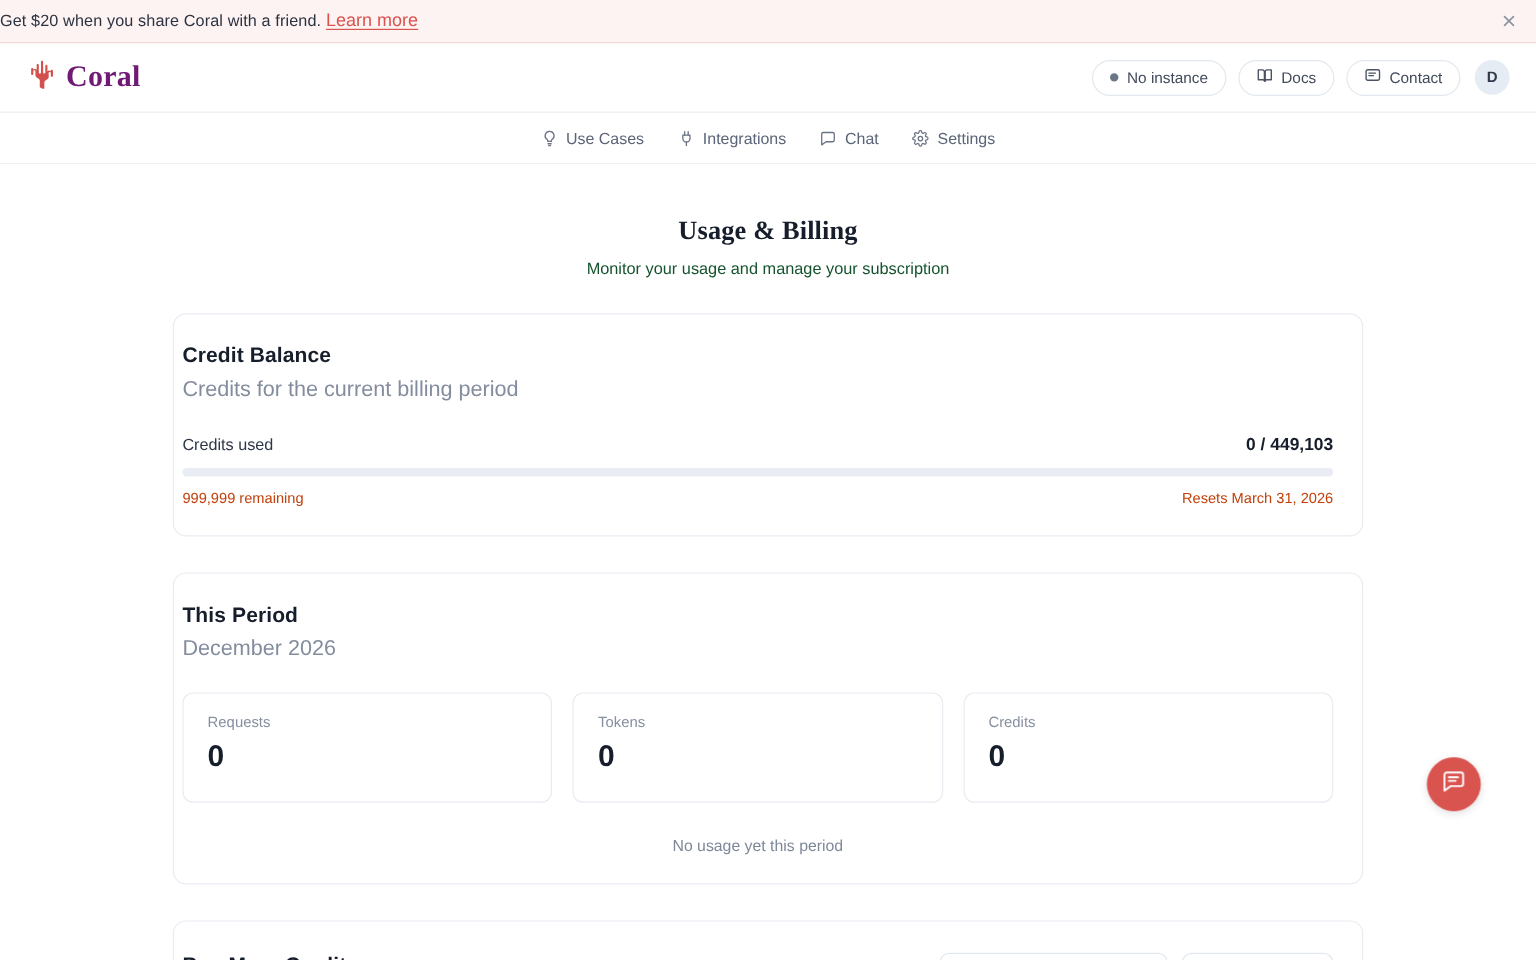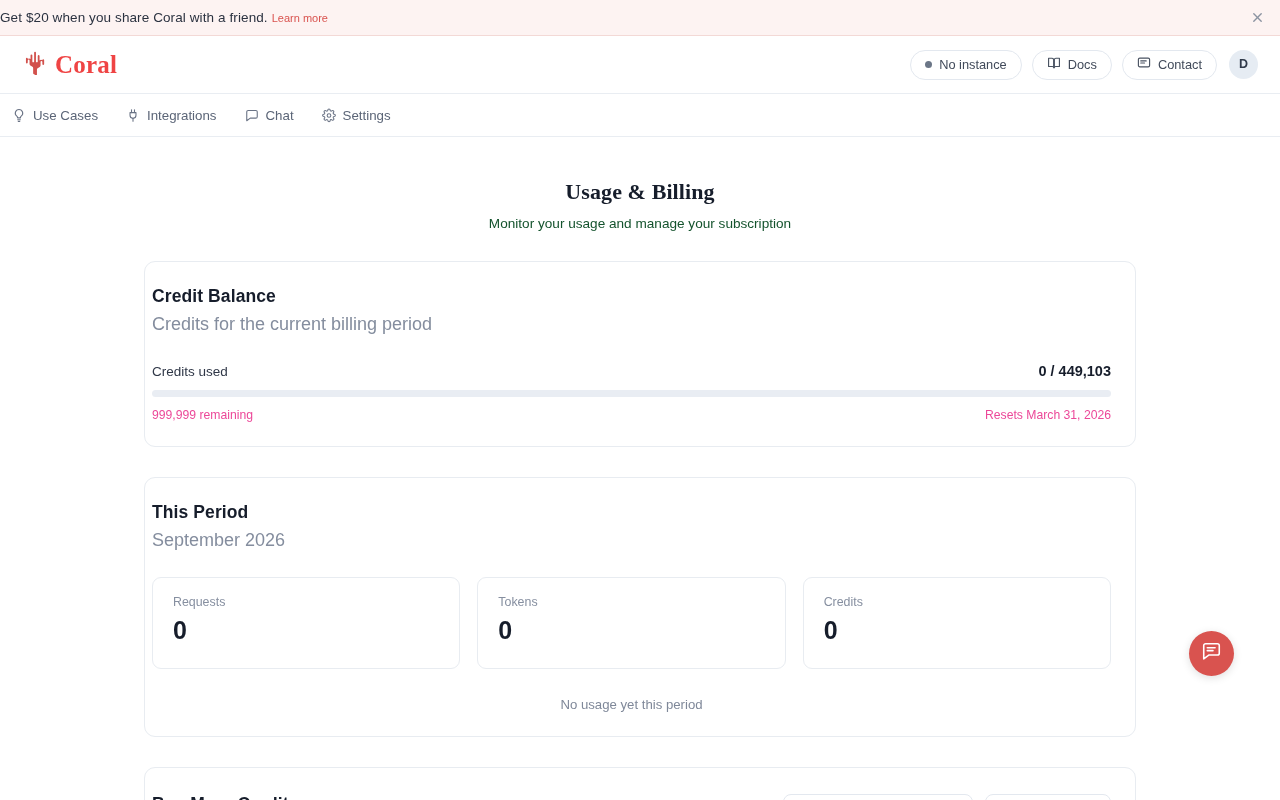--- a/index.html
+++ b/index.html
@@ -20,22 +20,23 @@
     display: flex;
     align-items: center;
     justify-content: flex-start;
   }
   .promo-text {
     font-size: 13.5px;
     color: #2b3240;
     letter-spacing: .1px;
   }
   .promo-link {
-    font-size: 11px;
+    font-size: 15px;
     color: #d9534f;
+    text-decoration: underline;
     text-underline-offset: 2px;
     margin-left: 4px;
     cursor: pointer;
   }
   .promo-close {
     position: absolute;
     right: 14px; top: 50%;
     transform: translateY(-50%);
     width: 18px; height: 18px;
     display: flex; align-items: center; justify-content: center;
@@ -55,21 +56,21 @@
   .brand {
     display: flex;
     align-items: center;
     gap: 8px;
     cursor: pointer;
   }
   .brand-name {
     font-family: "Liberation Serif", serif;
     font-size: 25px;
     font-weight: 700;
-    color: #ef4444;
+    color: #701a75;
     letter-spacing: .2px;
   }
   .header-right {
     margin-left: auto;
     display: flex;
     align-items: flex-start;
     gap: 10px;
   }
   .pill {
     height: 30px;
@@ -107,20 +108,21 @@
 
   
   .nav-bar {
     height: 43px;
     border-bottom: 1px solid #e9edf2;
     display: flex;
     align-items: center;
     padding: 0 12px;
     gap: 28px;
     background: #fff;
+    justify-content: center;
   }
   .nav-item {
     display: flex;
     align-items: center;
     gap: 7px;
     font-size: 13.3px;
     color: #5b6577;
     cursor: pointer;
     height: 100%;
   }
@@ -195,21 +197,21 @@
   .progress-fill {
     height: 100%;
     background: #d9534f;
     border-radius: 4px;
   }
   .credit-foot {
     display: flex;
     justify-content: space-between;
     margin-top: 11px;
   }
-  .credit-foot span { font-size: 12.2px; color: #ec4899; }
+  .credit-foot span { font-size: 12.2px; color: #c2410c; }
 
   
   .stats-grid {
     display: grid;
     grid-template-columns: repeat(3, 1fr);
     gap: 17px;
     margin-top: 26px;
   }
   .stat-box {
     border: 1px solid #e8ecf1;
@@ -411,21 +413,21 @@
       </div>
 
       <div class="credit-foot">
         <span>999,999 remaining</span>
         <span>Resets March 31, 2026</span>
       </div>
     </div>
 
     <div class="card">
       <div class="card-title">This Period</div>
-      <div class="card-subtitle">September 2026</div>
+      <div class="card-subtitle">December 2026</div>
 
       <div class="stats-grid">
         <div class="stat-box">
           <div class="stat-label">Requests</div>
           <div class="stat-value">0</div>
         </div>
         <div class="stat-box">
           <div class="stat-label">Tokens</div>
           <div class="stat-value">0</div>
         </div>

